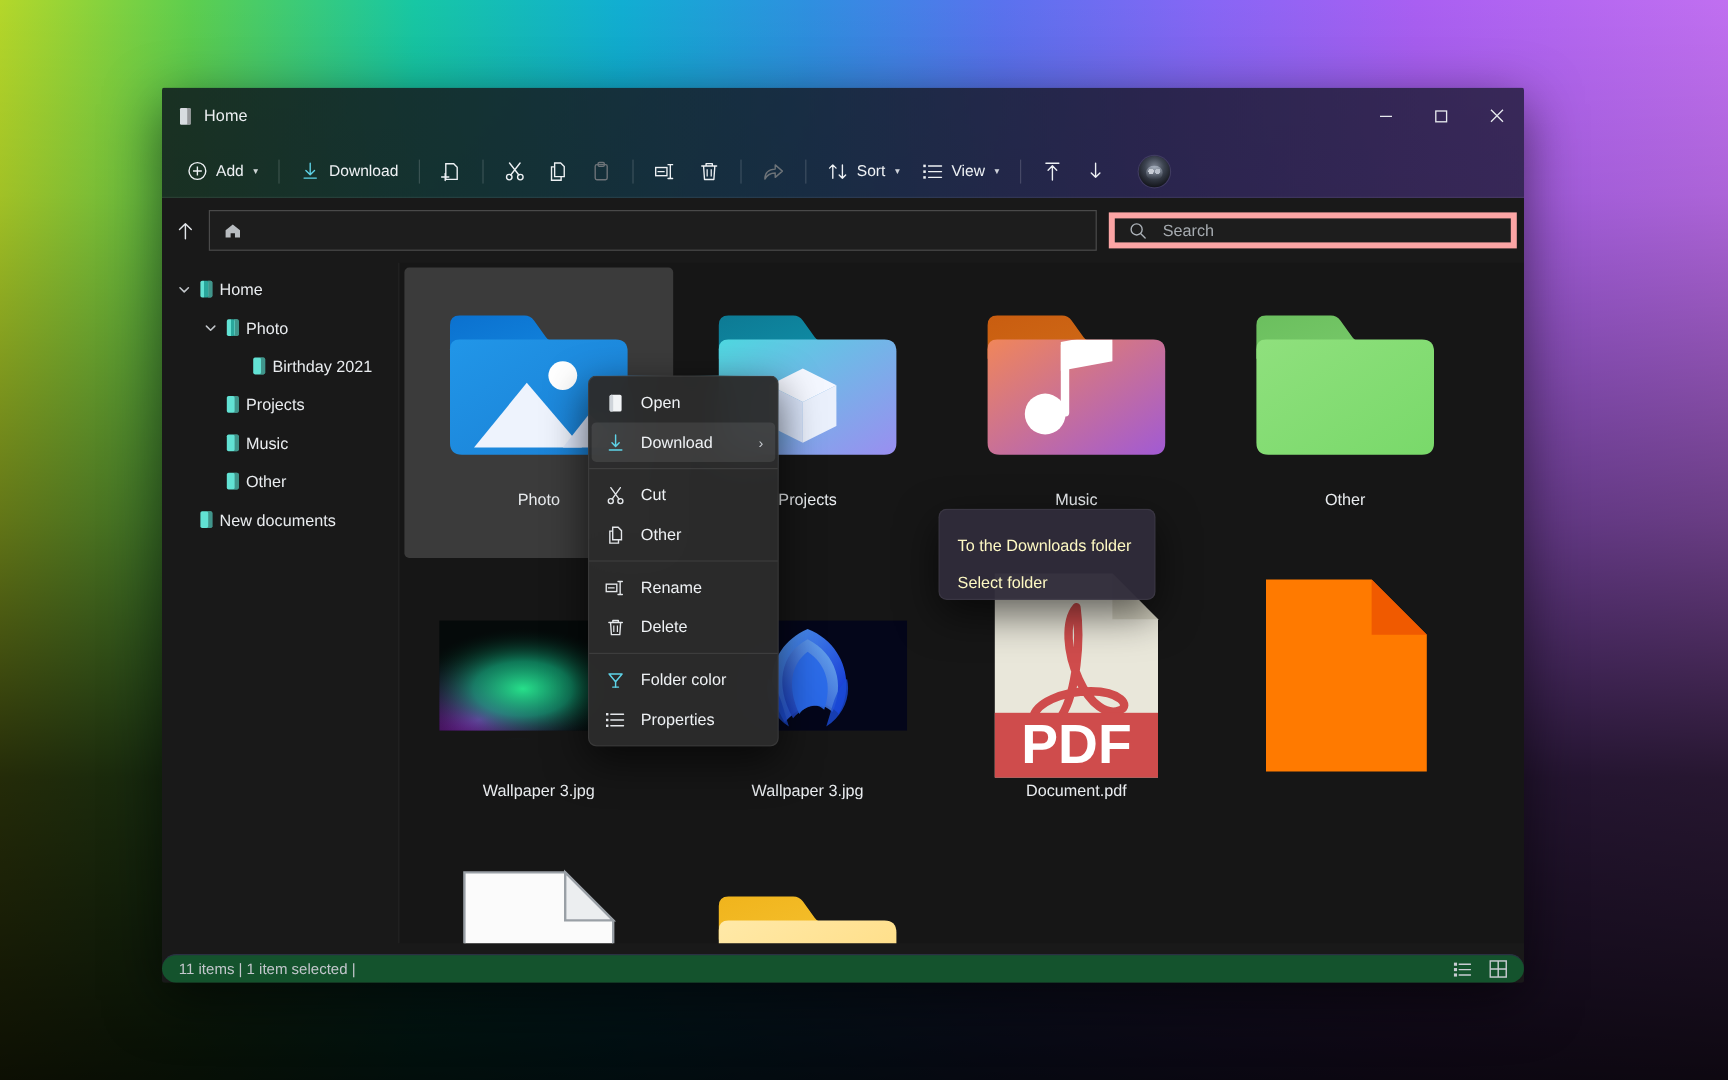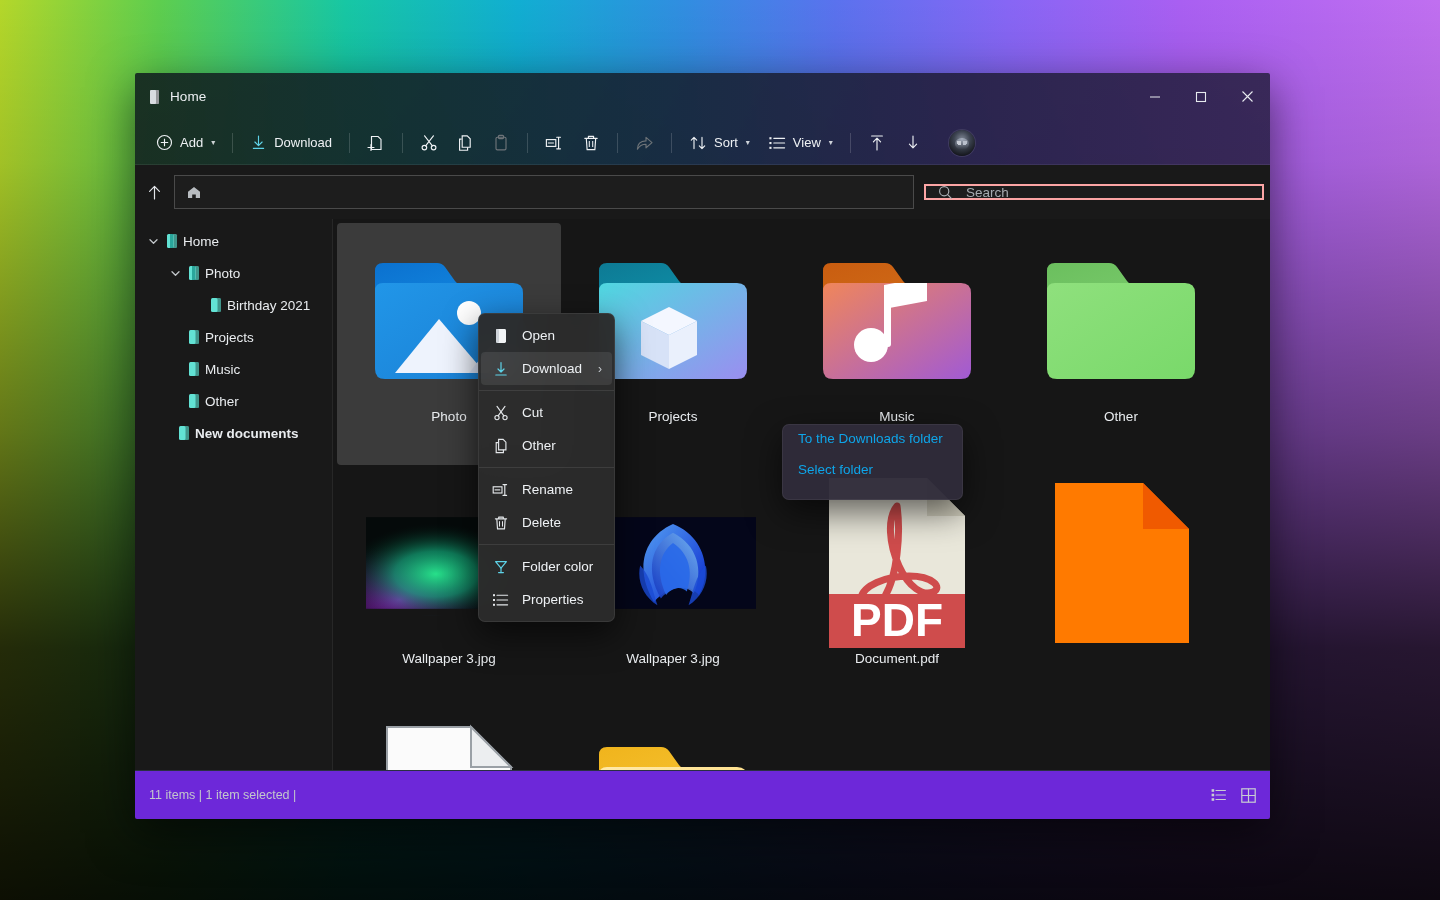--- a/index.html
+++ b/index.html
@@ -88,21 +88,21 @@
     width: 34px; height: 34px; border-radius: 4px; display: flex;
     align-items: center; justify-content: center; color: #e3e6ea;
   }
   .addr-box {
     flex: none; width: 740px; height: 34px; border: 1px solid #4a4a4a;
     background: #1d1d1d; display: flex; align-items: center; padding: 0 12px; gap: 9px;
   }
   .addr-home { color: #b8bcc0; display: flex; align-items: center; }
   .addr-path { color: #c9cdd1; font-size: 13px; }
   .search-box {
-    flex: none; width: 340px; height: 16px; border: 2px solid #fca5a5;
+    flex: none; width: 340px; height: 30px; border: 5px solid #fca5a5;
     background: #1d1d1d; display: flex; align-items: center; padding: 0 12px; gap: 13px;
   }
   .search-box input {
     background: transparent; border: 0; outline: 0; color: #e6e9ec;
     font-size: 13.5px; font-family: "Liberation Sans", sans-serif; width: 100%;
   }
   .search-box input::placeholder { color: #a6abb0; }
   
   .cols { position: absolute; left: 0; top: 54px; right: 0; bottom: 33px; display: flex; }
   .sidebar {
@@ -134,52 +134,53 @@
   .tile.selected { background: #3b3b3b; }
   .tile .thumb {
     width: 166px; height: 160px; display: flex; align-items: center; justify-content: center;
   }
   .tile .label {
     margin-top: 8px; color: #e9ecef; font-size: 13.5px; max-width: 200px;
     overflow: hidden; text-overflow: ellipsis; white-space: nowrap; text-align: center;
   }
   
   .statusbar {
-    position: absolute; left: 0; right: 0; bottom: 0; height: 49px;
-    background: #6d28d9; display: flex; align-items: center; padding: 0 10px 0 14px;
+    position: absolute; left: 0; right: 0; bottom: 0; height: 24px;
+    background: #14532d; display: flex; align-items: center; padding: 0 10px 0 14px;
     border-top: 1px solid #2a3042;
+    border-radius: 15px;
   }
   .status-text { color: #c3c7cc; font-size: 12.5px; }
   .status-views { margin-left: auto; display: flex; gap: 6px; }
   .sv-btn { width: 24px; height: 22px; display: flex; align-items: center; justify-content: center;
             color: #c9cdd3; border-radius: 3px; }
   
   .ctxmenu {
-    position: absolute; left: 343px; top: 240px; width: 137px;
+    position: absolute; left: 355px; top: 240px; width: 159px;
     background: rgba(43,43,43,0.97); border: 1px solid rgba(255,255,255,0.07);
     border-radius: 7px; padding: 5px 0; box-shadow: 0 12px 34px rgba(0,0,0,0.62);
     backdrop-filter: blur(14px);
   }
   .ctx-item {
     height: 33px; display: flex; align-items: center; gap: 12px; padding: 0 10px;
     color: #eef1f4; font-size: 13.5px; margin: 0 2px; border-radius: 4px; position: relative;
   }
   .ctx-item.active { background: rgba(255,255,255,0.085); }
   .ctx-ico { width: 19px; display: flex; align-items: center; justify-content: center; flex: none; color: #e4e7ea; }
   .ctx-ico.accent { color: #5ed3e8; }
   .ctx-arrow { margin-left: auto; color: #c7cbd0; font-size: 12px; }
   .ctx-div { height: 1px; background: rgba(255,255,255,0.09); margin: 5px 0; }
   .submenu {
     position: absolute; left: 647px; top: 351px; width: 181px;
     background: rgba(47,43,58,0.97); border: 1px solid rgba(255,255,255,0.06);
     border-radius: 7px; padding: 6px 0; box-shadow: 0 12px 34px rgba(0,0,0,0.6);
   }
   .sub-item {
-    height: 31px; display: flex; align-items: flex-start; padding: 0 13px;
-    color: #0ea5e9; font-size: 13.5px; margin: 0 2px; border-radius: 4px;
+    height: 31px; display: flex; align-items: flex-end; padding: 0 13px;
+    color: #fef9c3; font-size: 13.5px; margin: 0 2px; border-radius: 4px;
   }
   svg { display: block; }
 </style>
 </head>
 <body>
 
 <div id="desktop">
 
   <div id="window">
 
@@ -429,21 +430,21 @@
             </div>
             <div class="tree-row" style="padding-left: 32px;">
               <span class="chev blank">
                 <svg width="11" height="11" viewBox="0 0 11 11">
                   <path d="M2 3.8l3.5 3.4L9 3.8" fill="none" stroke="currentColor" stroke-width="1.3" stroke-linecap="round" stroke-linejoin="round"></path>
                 </svg>
               </span>
               <span class="tfolder"></span>
               <span>Other</span>
             </div>
-            <div class="tree-row" style="padding-left: 22px; font-weight: bold;">
+            <div class="tree-row" style="padding-left: 10px;">
               <span class="chev blank">
                 <svg width="11" height="11" viewBox="0 0 11 11">
                   <path d="M2 3.8l3.5 3.4L9 3.8" fill="none" stroke="currentColor" stroke-width="1.3" stroke-linecap="round" stroke-linejoin="round"></path>
                 </svg>
               </span>
               <span class="tfolder"></span>
               <span>New documents</span>
             </div>
           </div>
 

